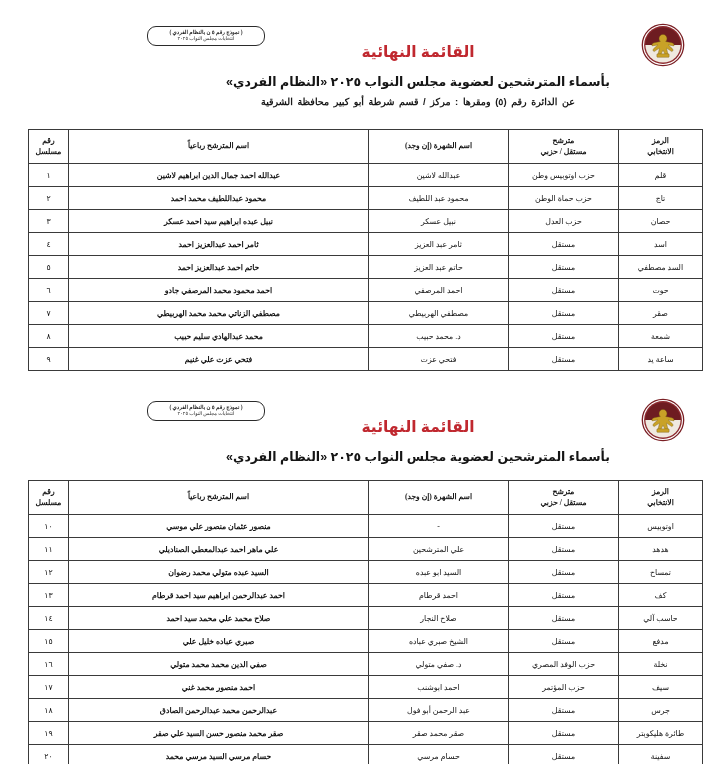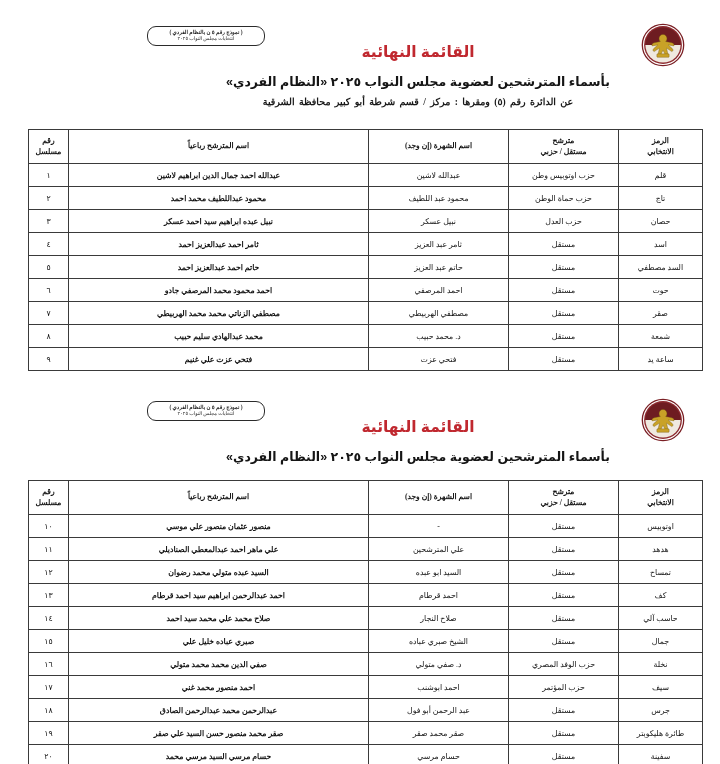--- a/index.html
+++ b/index.html
@@ -69,21 +69,21 @@
     margin: 0 0 13px 0;
   }
   .title-sub {
     font-family: "Liberation Sans", "DejaVu Sans", sans-serif;
     font-size: 12.5px;
     font-weight: bold;
     color: #151515;
     margin: 0 0 7px 0;
   }
   .title-district {
-    font-family: Liberation Serif, serif;
+    font-family: Liberation Sans, sans-serif;
     font-size: 9.5px;
     font-weight: bold;
     color: #1a1a1a;
     margin: 0;
     word-spacing: 2px;
     text-align: center;
   }
 
   
   table.cand {
@@ -337,21 +337,21 @@
           <td class="c-idx">١٣</td>
         </tr>
         <tr>
           <td class="c-sym">حاسب آلي</td>
           <td class="c-party">مستقل</td>
           <td class="c-nick">صلاح النجار</td>
           <td class="c-name">صلاح محمد علي محمد سيد احمد</td>
           <td class="c-idx">١٤</td>
         </tr>
         <tr>
-          <td class="c-sym">جمال</td>
+          <td class="c-sym">مدفع</td>
           <td class="c-party">مستقل</td>
           <td class="c-nick">الشيخ صبري عباده</td>
           <td class="c-name">صبري عباده خليل علي</td>
           <td class="c-idx">١٥</td>
         </tr>
         <tr>
           <td class="c-sym">نخلة</td>
           <td class="c-party">حزب الوفد المصري</td>
           <td class="c-nick">د. صفي متولي</td>
           <td class="c-name">صفي الدين محمد محمد متولي</td>

